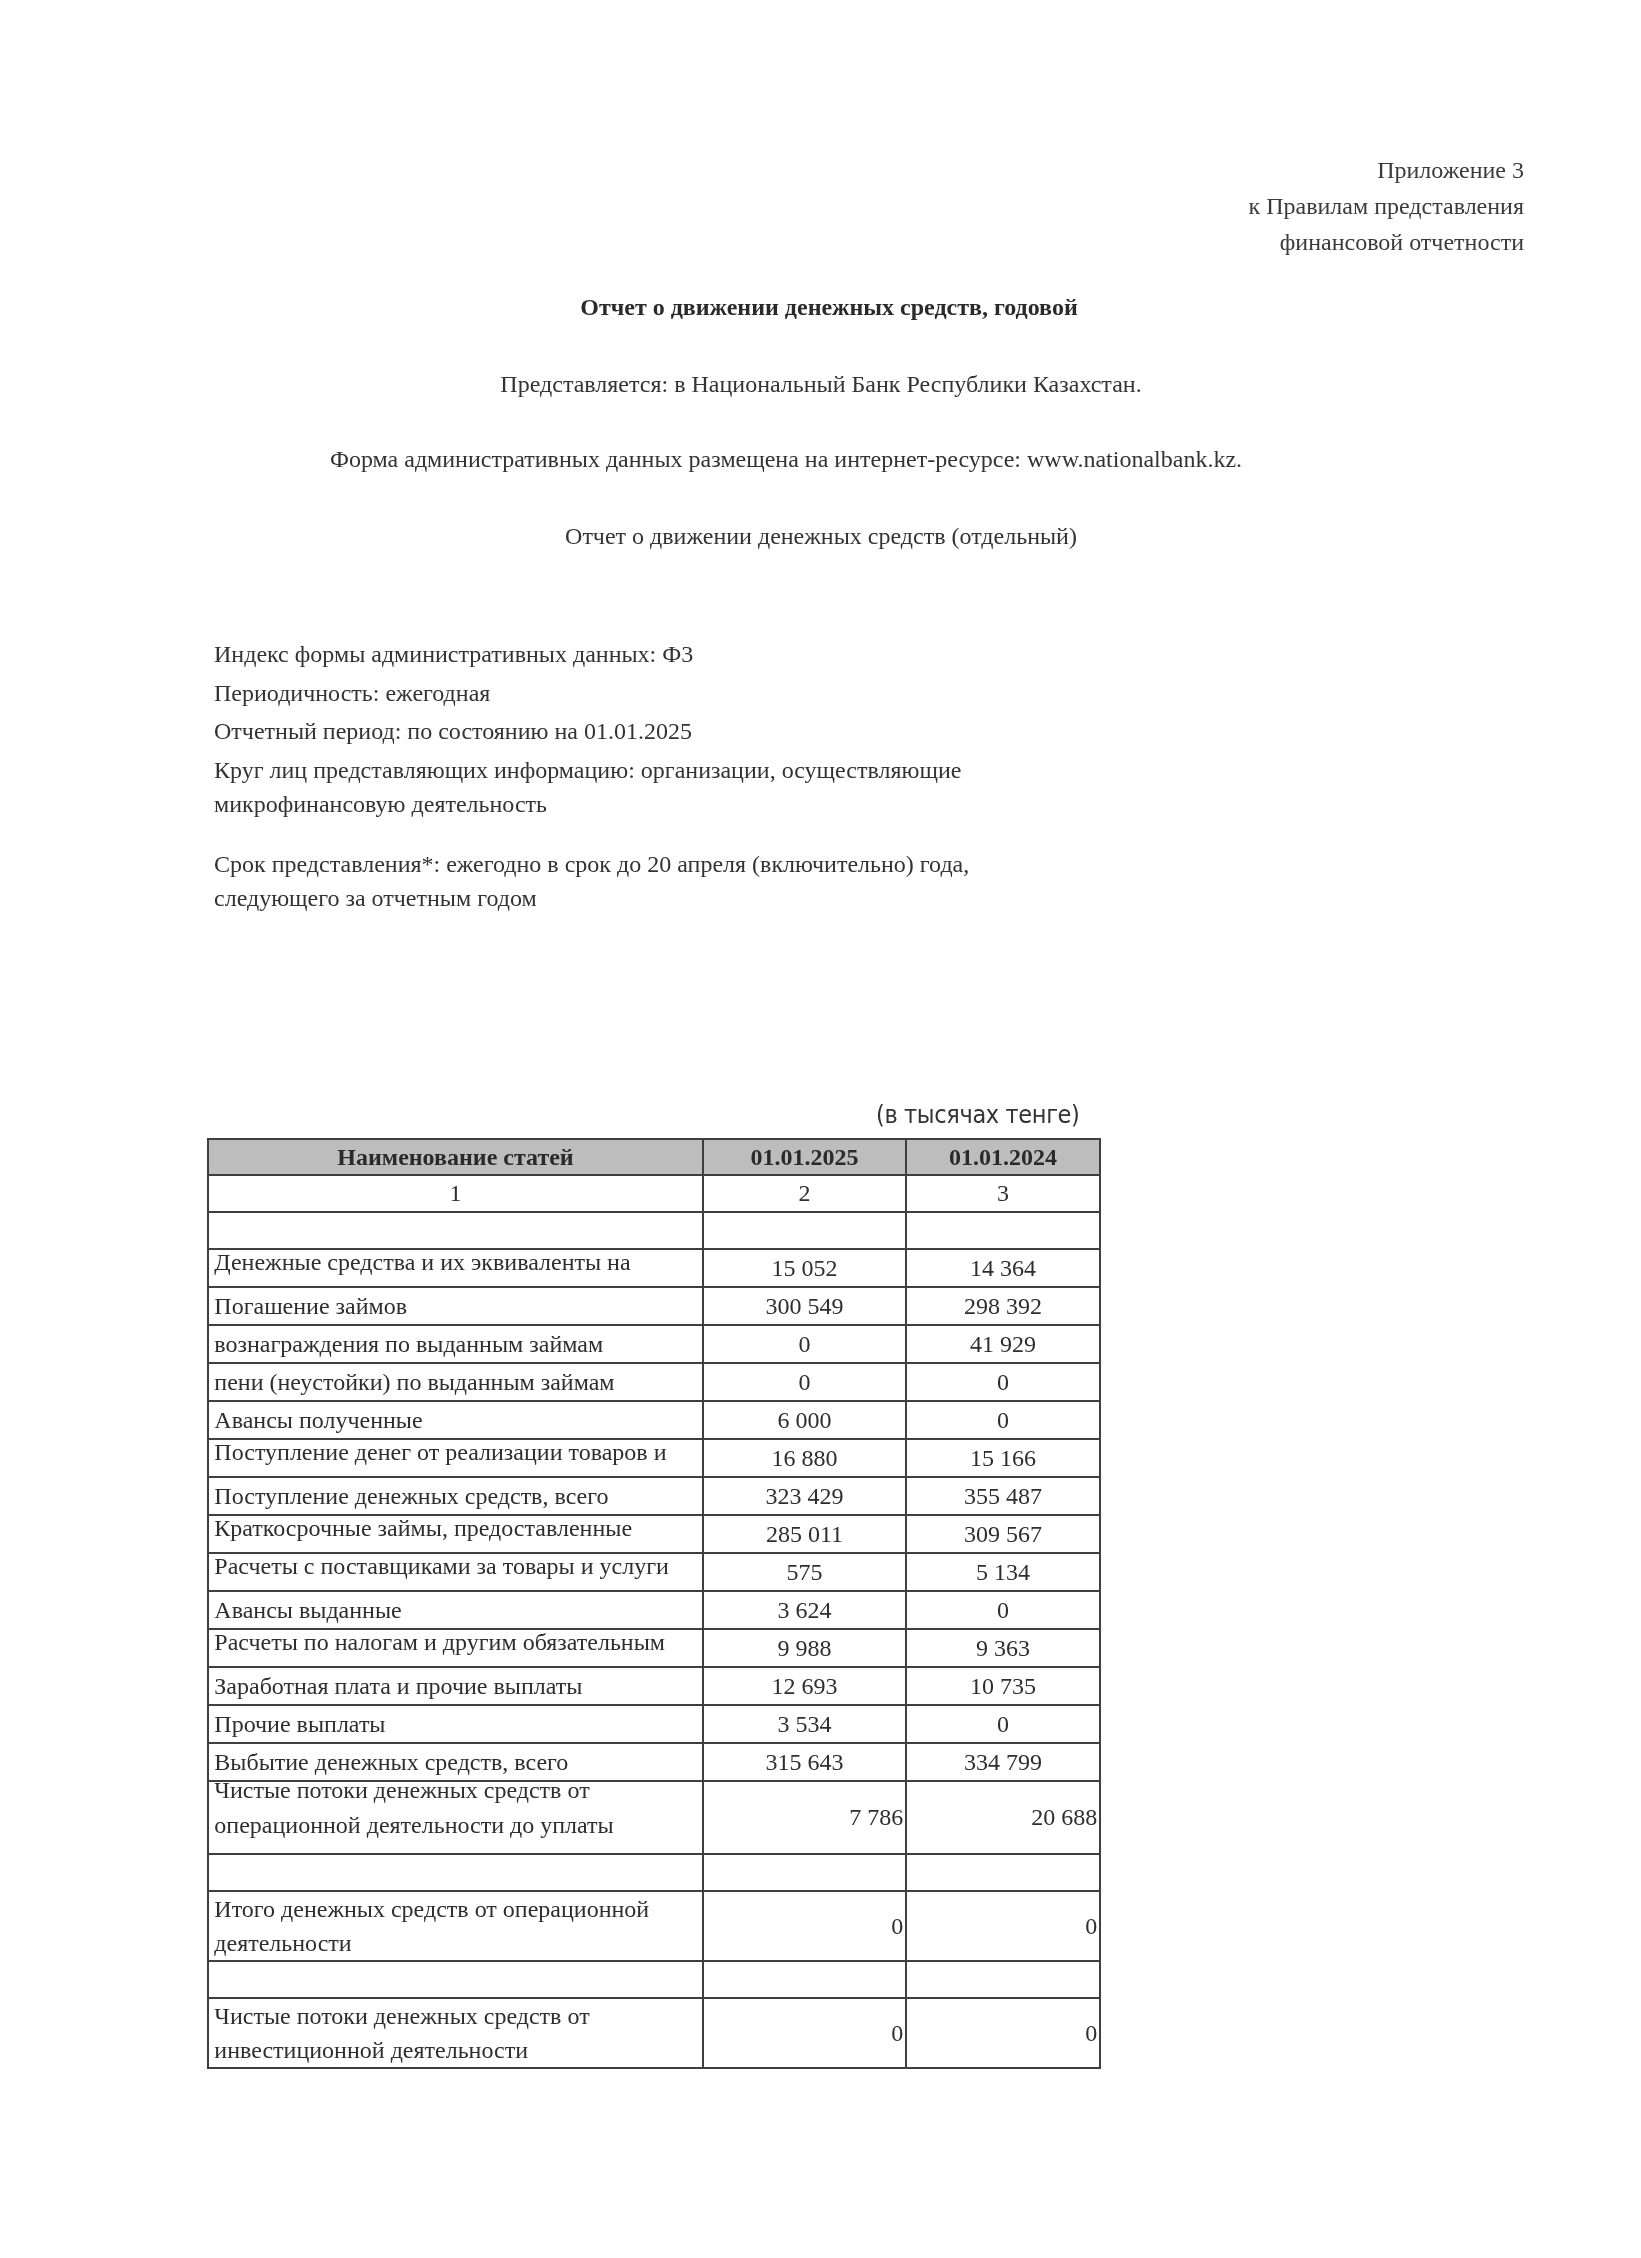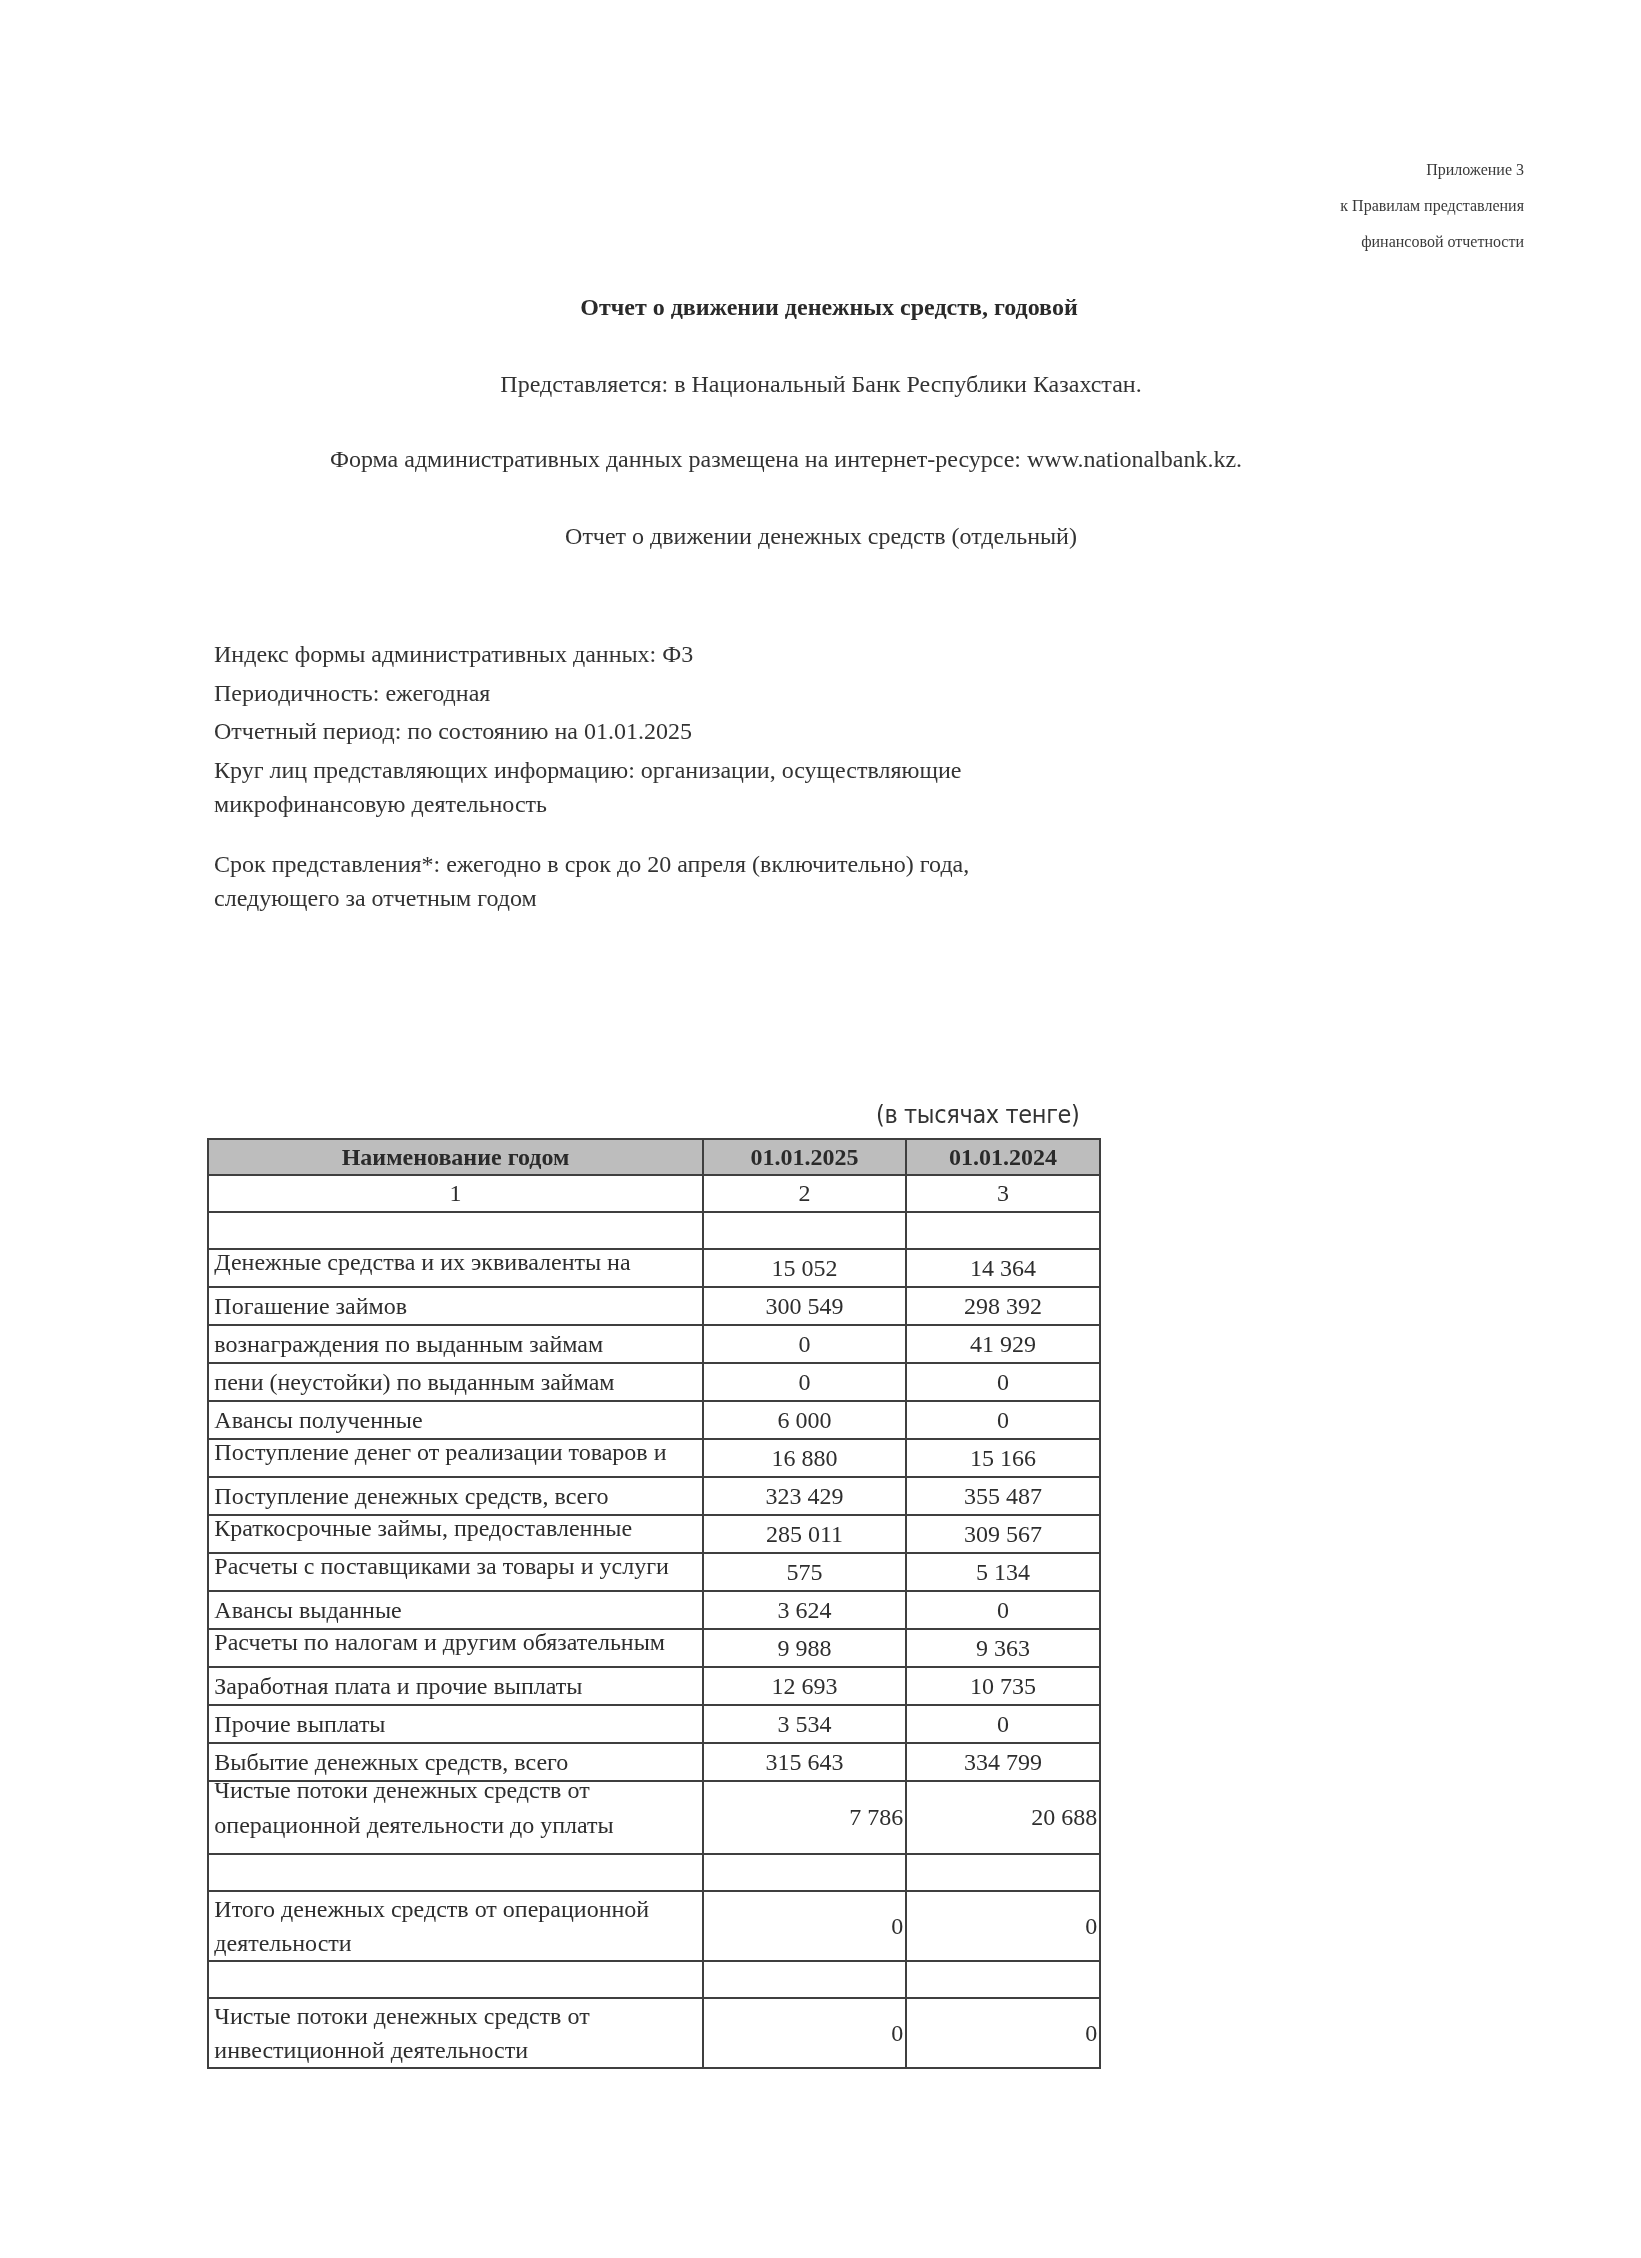--- a/index.html
+++ b/index.html
@@ -1,18 +1,18 @@
 <!DOCTYPE html>
 <html style="font-size:14px"><head>
 <meta charset="utf-8">
 <style>
   html, body { margin:0; padding:0; background:#ffffff; }
   body { width:1642px; height:2258px; position:relative; overflow:hidden; color:#2a2a2a;
          font-family:"Liberation Serif", "DejaVu Serif", serif; }
-  .appendix { position:absolute; right:118px; top:152px; text-align:right; font-size:16px; line-height:36px; color:#3a3a3a; }
+  .appendix { position:absolute; right:118px; top:152px; text-align:right; font-size:24px; line-height:36px; color:#3a3a3a; }
   .title { position:absolute; left:8px; width:100%; text-align:center; top:294px; font-size:24px; font-weight:bold; color:#2a2a2a; }
   .center-line { position:absolute; left:0; width:100%; text-align:center; font-size:24px; color:#333; }
   .l1 { top:371px; }
   .l2 { top:446px; left:-35px; }
   .l3 { top:523px; }
   .meta { position:absolute; left:214px; font-size:24px; line-height:34px; color:#333; }
   .m1 { top:637px; }
   .m2 { top:676px; }
   .m3 { top:714px; }
   .m4 { top:753px; width:882px; }
@@ -56,21 +56,21 @@
 <div class="units">(в тысячах тенге)</div>
 
 <table class="cf">
   <colgroup>
       <col class="c1">
       <col class="c2">
       <col class="c3">
     </colgroup>
   <tbody>
       <tr>
-    <th>Наименование годом</th>
+    <th>Наименование статей</th>
     <th>01.01.2025</th>
     <th>01.01.2024</th>
   </tr>
   <tr class="h-idx">
     <td>1</td>
     <td>2</td>
     <td>3</td>
   </tr>
   <tr class="h-empty">
     <td class="name"></td>

